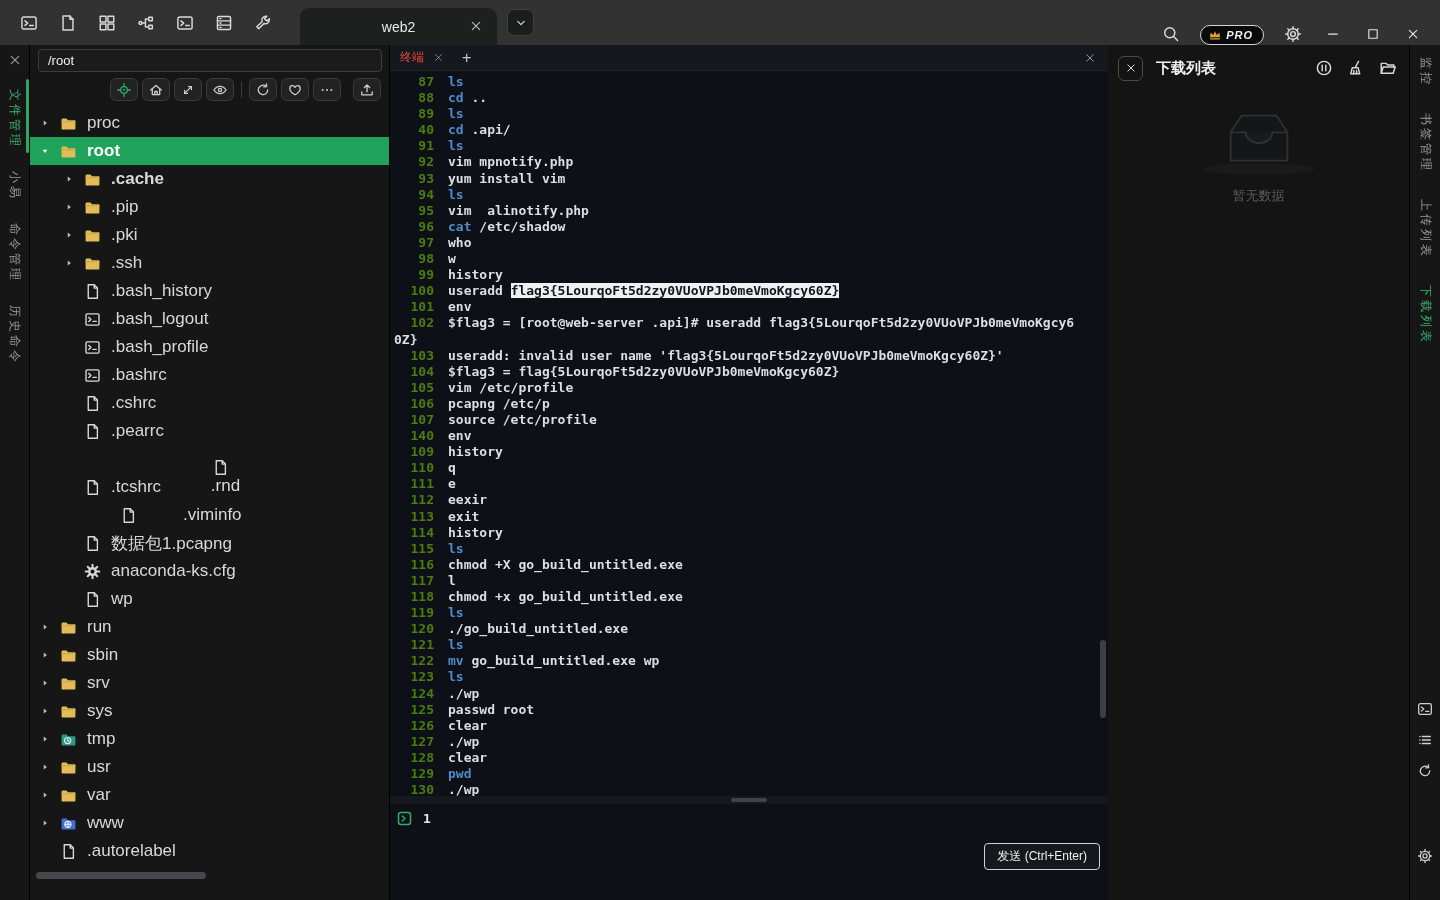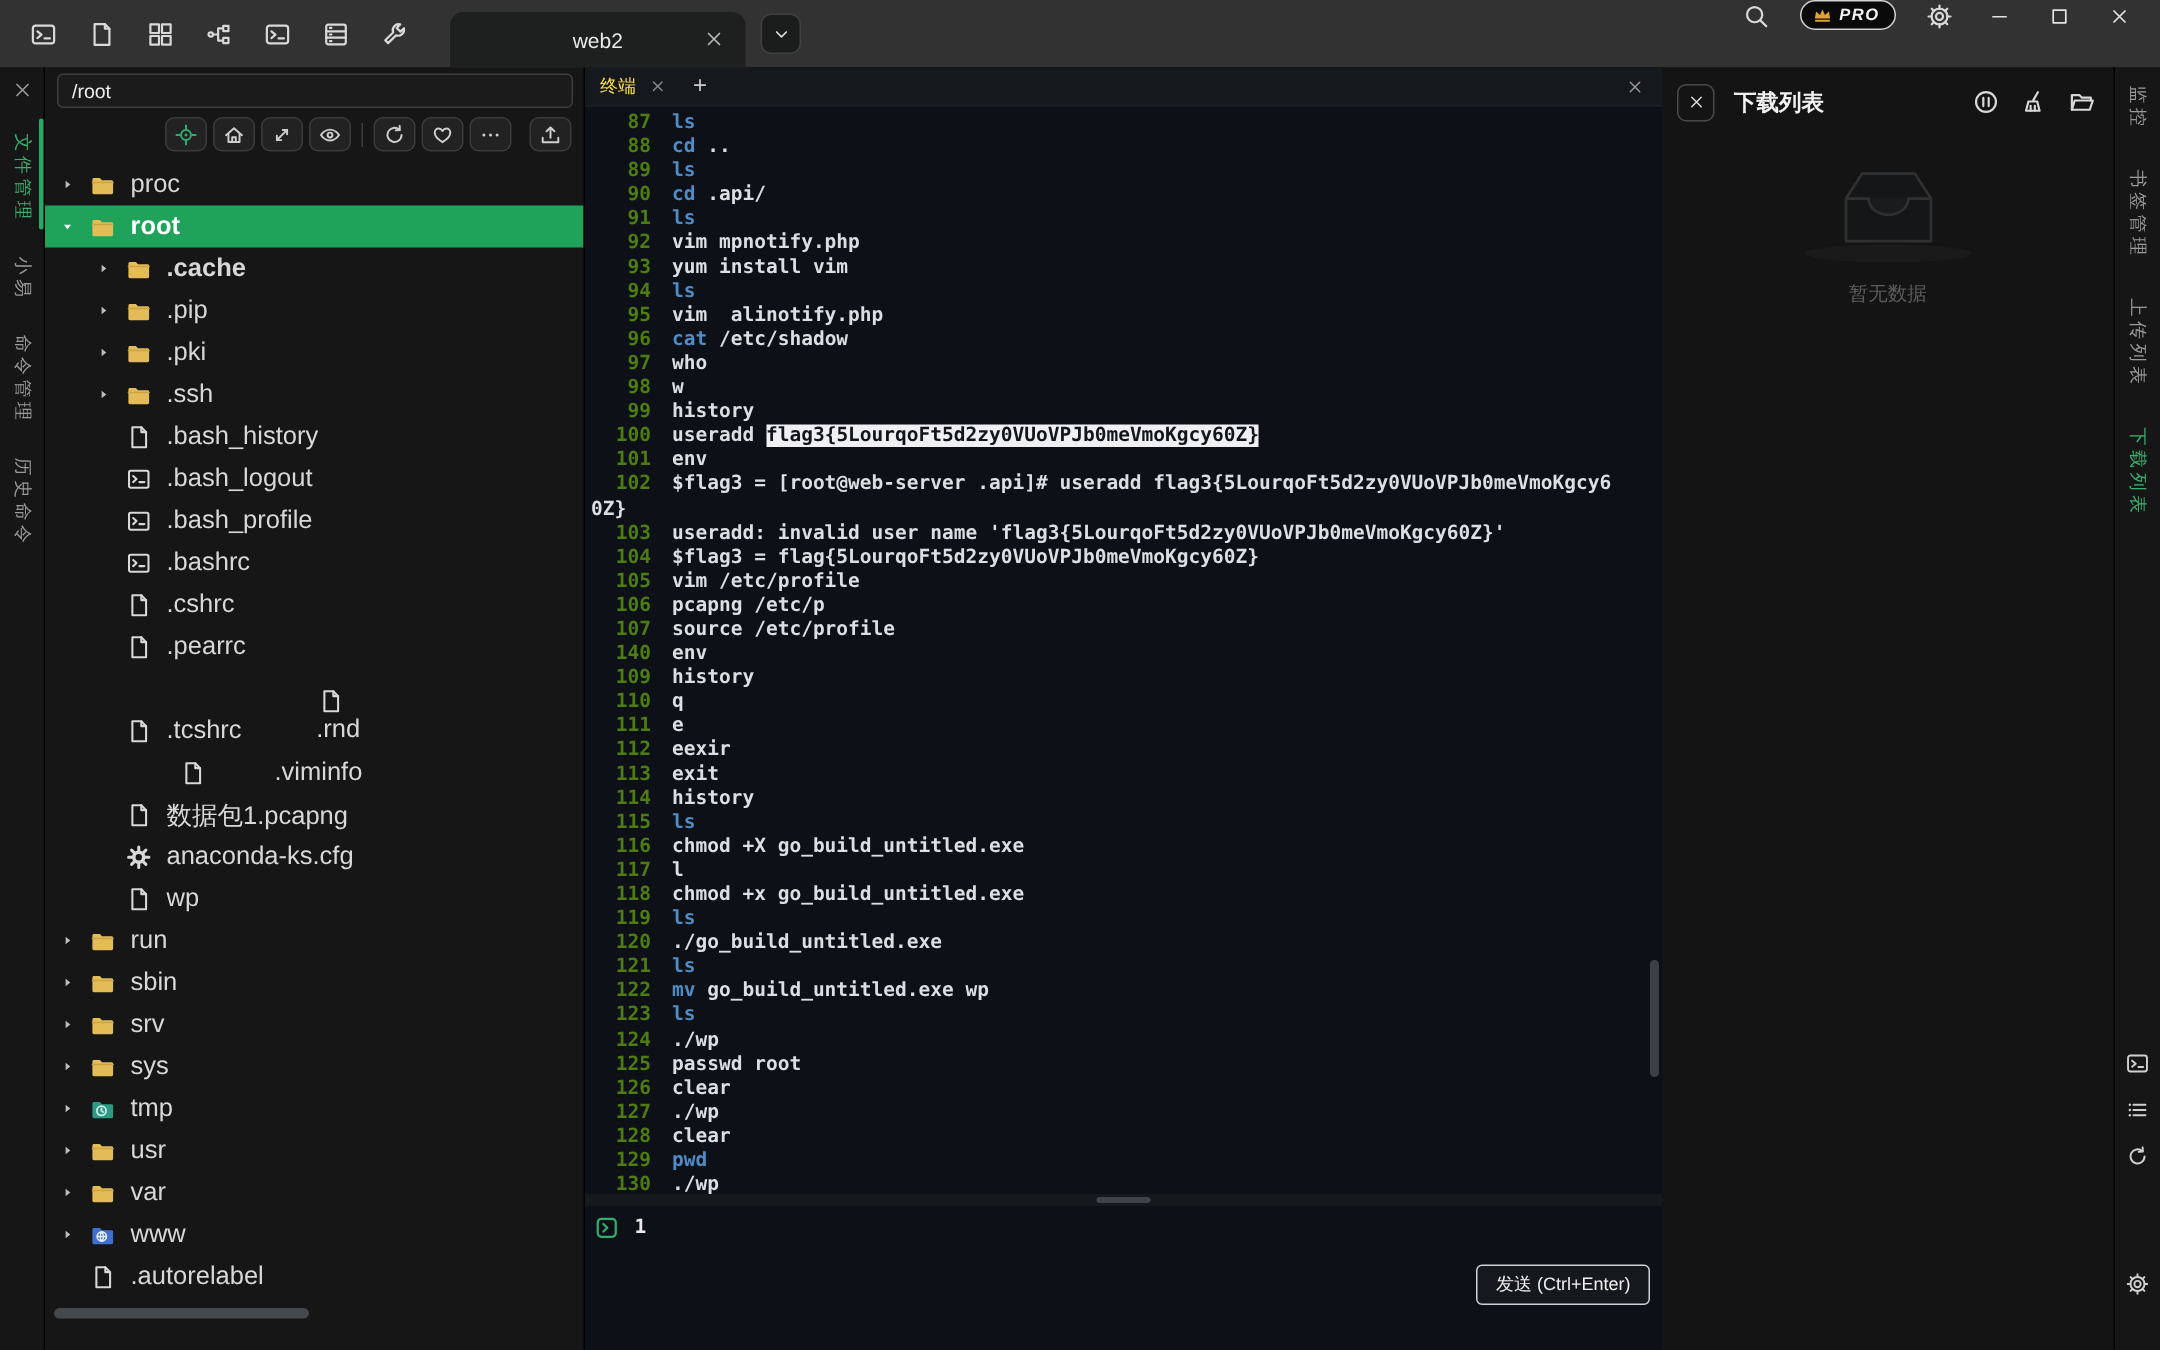--- a/index.html
+++ b/index.html
@@ -14,21 +14,21 @@
   
   .titlebar { height:45px; background:#323232; display:flex; align-items:stretch; flex:0 0 45px; }
   #tb-left { display:flex; align-items:center; gap:17px; padding:0 12px 0 18px; }
   .tb-btn { width:22px; height:22px; color:#d9d9d9; display:flex; align-items:center; justify-content:center; }
   .session-tab { width:197px; margin-top:8px; margin-left:14px; background:#1e2020;
     border-radius:9px 9px 0 0; display:flex; align-items:center; position:relative; color:#e9e9e9; font-size:14px; }
   .session-tab .lbl { flex:1; text-align:center; }
   .tab-x { position:absolute; right:14px; top:11px; width:14px; height:14px; color:#b9b9b9; }
   .tab-dd { width:27px; height:27px; margin:9px 0 0 10px; background:#1b1d1d; border:1px solid #3e4141;
     border-radius:7px; color:#dcdcdc; display:flex; align-items:center; justify-content:center; }
-  .tb-right { margin-left:auto; display:flex; align-items:flex-start; gap:18px; padding-right:16px; }
+  .tb-right { margin-left:auto; display:flex; align-items:flex-end; gap:18px; padding-right:16px;margin-top:20px; }
   .pro-badge { display:flex; align-items:center; gap:4px; background:#0a0a0a; border:1px solid #d3d3d3;
     border-radius:11px; padding:2px 10px 2px 7px; color:#f2f2f2; font-size:11px; font-weight:800;
     font-style:italic; letter-spacing:1px; }
   .winctl-btn { width:22px; height:22px; color:#e3e3e3; display:flex; align-items:center; justify-content:center; }
 
   
   .main { flex:1; display:flex; min-height:0; }
 
   
   .left-rail { width:30px; background:#161616; border-right:1px solid #000; display:flex;
@@ -58,21 +58,21 @@
   .ticon { width:17px; height:17px; flex:0 0 17px; margin-right:10px; }
   .tlabel { white-space:nowrap; }
   .hscroll { height:9px; margin:2px 4px 20px; position:relative; flex:0 0 9px; }
   .hscroll .thumb { position:absolute; left:2px; top:1px; width:170px; height:7px; background:#45484d; border-radius:4px; }
 
   
   .terminal-panel { width:718px; flex:0 0 718px; background:#0d1117; display:flex; flex-direction:column; }
   .term-tabbar { height:26px; flex:0 0 26px; background:#15181c; border-bottom:1px solid #1d2126;
     display:flex; align-items:center; font-size:12px; }
   .term-tab { display:flex; align-items:center; gap:9px; padding:0 10px; }
-  .term-tab .tlbl { color:#fde047; }
+  .term-tab .tlbl { color:#ef4444; }
   .term-tab .txi { color:#8b8f94; width:11px; height:11px; }
   .term-add { color:#c9c9c9; font-size:16px; margin-left:8px; line-height:1; }
   .term-close-right { margin-left:auto; margin-right:12px; color:#9a9a9a; width:12px; height:12px; }
   .term-body { flex:1; position:relative; overflow:hidden; padding:3px 0 0 4px;
     font-family:"DejaVu Sans Mono", monospace; font-size:13px; font-weight:700; }
   .trow { display:flex; height:16.1px; line-height:16.1px; white-space:pre; }
   .tno { width:40px; flex:0 0 40px; text-align:right; color:#4d7c0f; }
   .ttx { margin-left:14px; color:#dadfe3; }
   .trow.full .ttx { margin-left:0; }
   .cb { color:#4e8cc9; }
@@ -692,21 +692,21 @@
             <svg viewBox="0 0 16 16" fill="none" stroke="currentColor" stroke-width="1.3" stroke-linecap="round" stroke-linejoin="round">
               <path d="M3.8 3.8l8.4 8.4M12.2 3.8l-8.4 8.4"></path>
             </svg>
           </button>
       </div>
       <div class="term-body" id="term-lines">
         <div class="term-vscroll"></div>
       <div class="trow"><span class="tno">87</span><span class="ttx"><span class="cb">ls</span></span></div>
           <div class="trow"><span class="tno">88</span><span class="ttx"><span class="cb">cd</span><span> ..</span></span></div>
           <div class="trow"><span class="tno">89</span><span class="ttx"><span class="cb">ls</span></span></div>
-          <div class="trow"><span class="tno">90</span><span class="ttx"><span class="cb">cd</span><span> .api/</span></span></div>
+          <div class="trow"><span class="tno">40</span><span class="ttx"><span class="cb">cd</span><span> .api/</span></span></div>
           <div class="trow"><span class="tno">91</span><span class="ttx"><span class="cb">ls</span></span></div>
           <div class="trow"><span class="tno">92</span><span class="ttx"><span>vim mpnotify.php</span></span></div>
           <div class="trow"><span class="tno">93</span><span class="ttx"><span>yum install vim</span></span></div>
           <div class="trow"><span class="tno">94</span><span class="ttx"><span class="cb">ls</span></span></div>
           <div class="trow"><span class="tno">95</span><span class="ttx"><span>vim  alinotify.php</span></span></div>
           <div class="trow"><span class="tno">96</span><span class="ttx"><span class="cb">cat</span><span> /etc/shadow</span></span></div>
           <div class="trow"><span class="tno">97</span><span class="ttx"><span>who</span></span></div>
           <div class="trow"><span class="tno">98</span><span class="ttx"><span>w</span></span></div>
           <div class="trow"><span class="tno">99</span><span class="ttx"><span>history</span></span></div>
           <div class="trow"><span class="tno">100</span><span class="ttx"><span>useradd </span><span class="chl">flag3{5LourqoFt5d2zy0VUoVPJb0meVmoKgcy60Z}</span></span></div>

